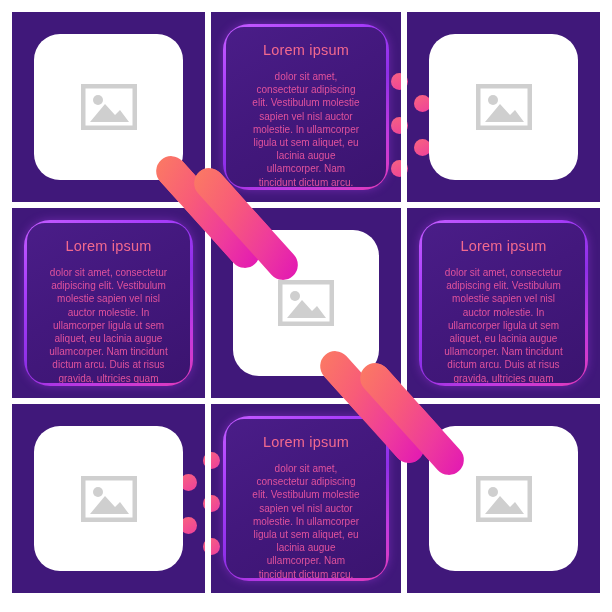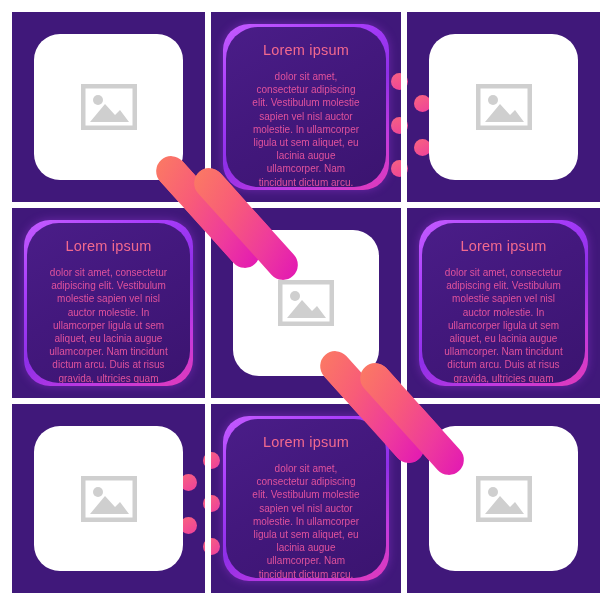--- a/index.html
+++ b/index.html
@@ -35,21 +35,21 @@
               display:flex;align-items:center;justify-content:center;}
 
   .img-ph{width:56px;height:46px;position:relative;}
   .img-ph svg{display:block;}
 
   
   .card-purple{position:absolute;left:12px;top:12px;right:12px;bottom:12px;
                border-radius:26px;padding:3px;
                background:linear-gradient(150deg,#c45cff 0%,#a93dfb 28%,#8f2fe8 55%,#c23ae0 78%,#e23ab8 100%);
                box-shadow:0 0 10px rgba(190,70,255,.35);}
-  .card-purple-in{width:100%;height:100%;border-radius:32px;
+  .card-purple-in{width:100%;height:100%;border-radius:18px;
                   background:linear-gradient(150deg,#4a1d88 0%,#43187d 45%,#3b1470 100%);
                   box-sizing:border-box;
                   padding:12px 14px 10px;
                   display:flex;flex-direction:column;align-items:center;
                   overflow:hidden;}
 
   .ttl{font-size:14.5px;color:#f2698e;letter-spacing:.2px;
        margin:4px 0 3px;line-height:1.1;}
   .body{font-size:10px;line-height:13.2px;color:#e0529c;text-align:center;
         margin:8px;}

